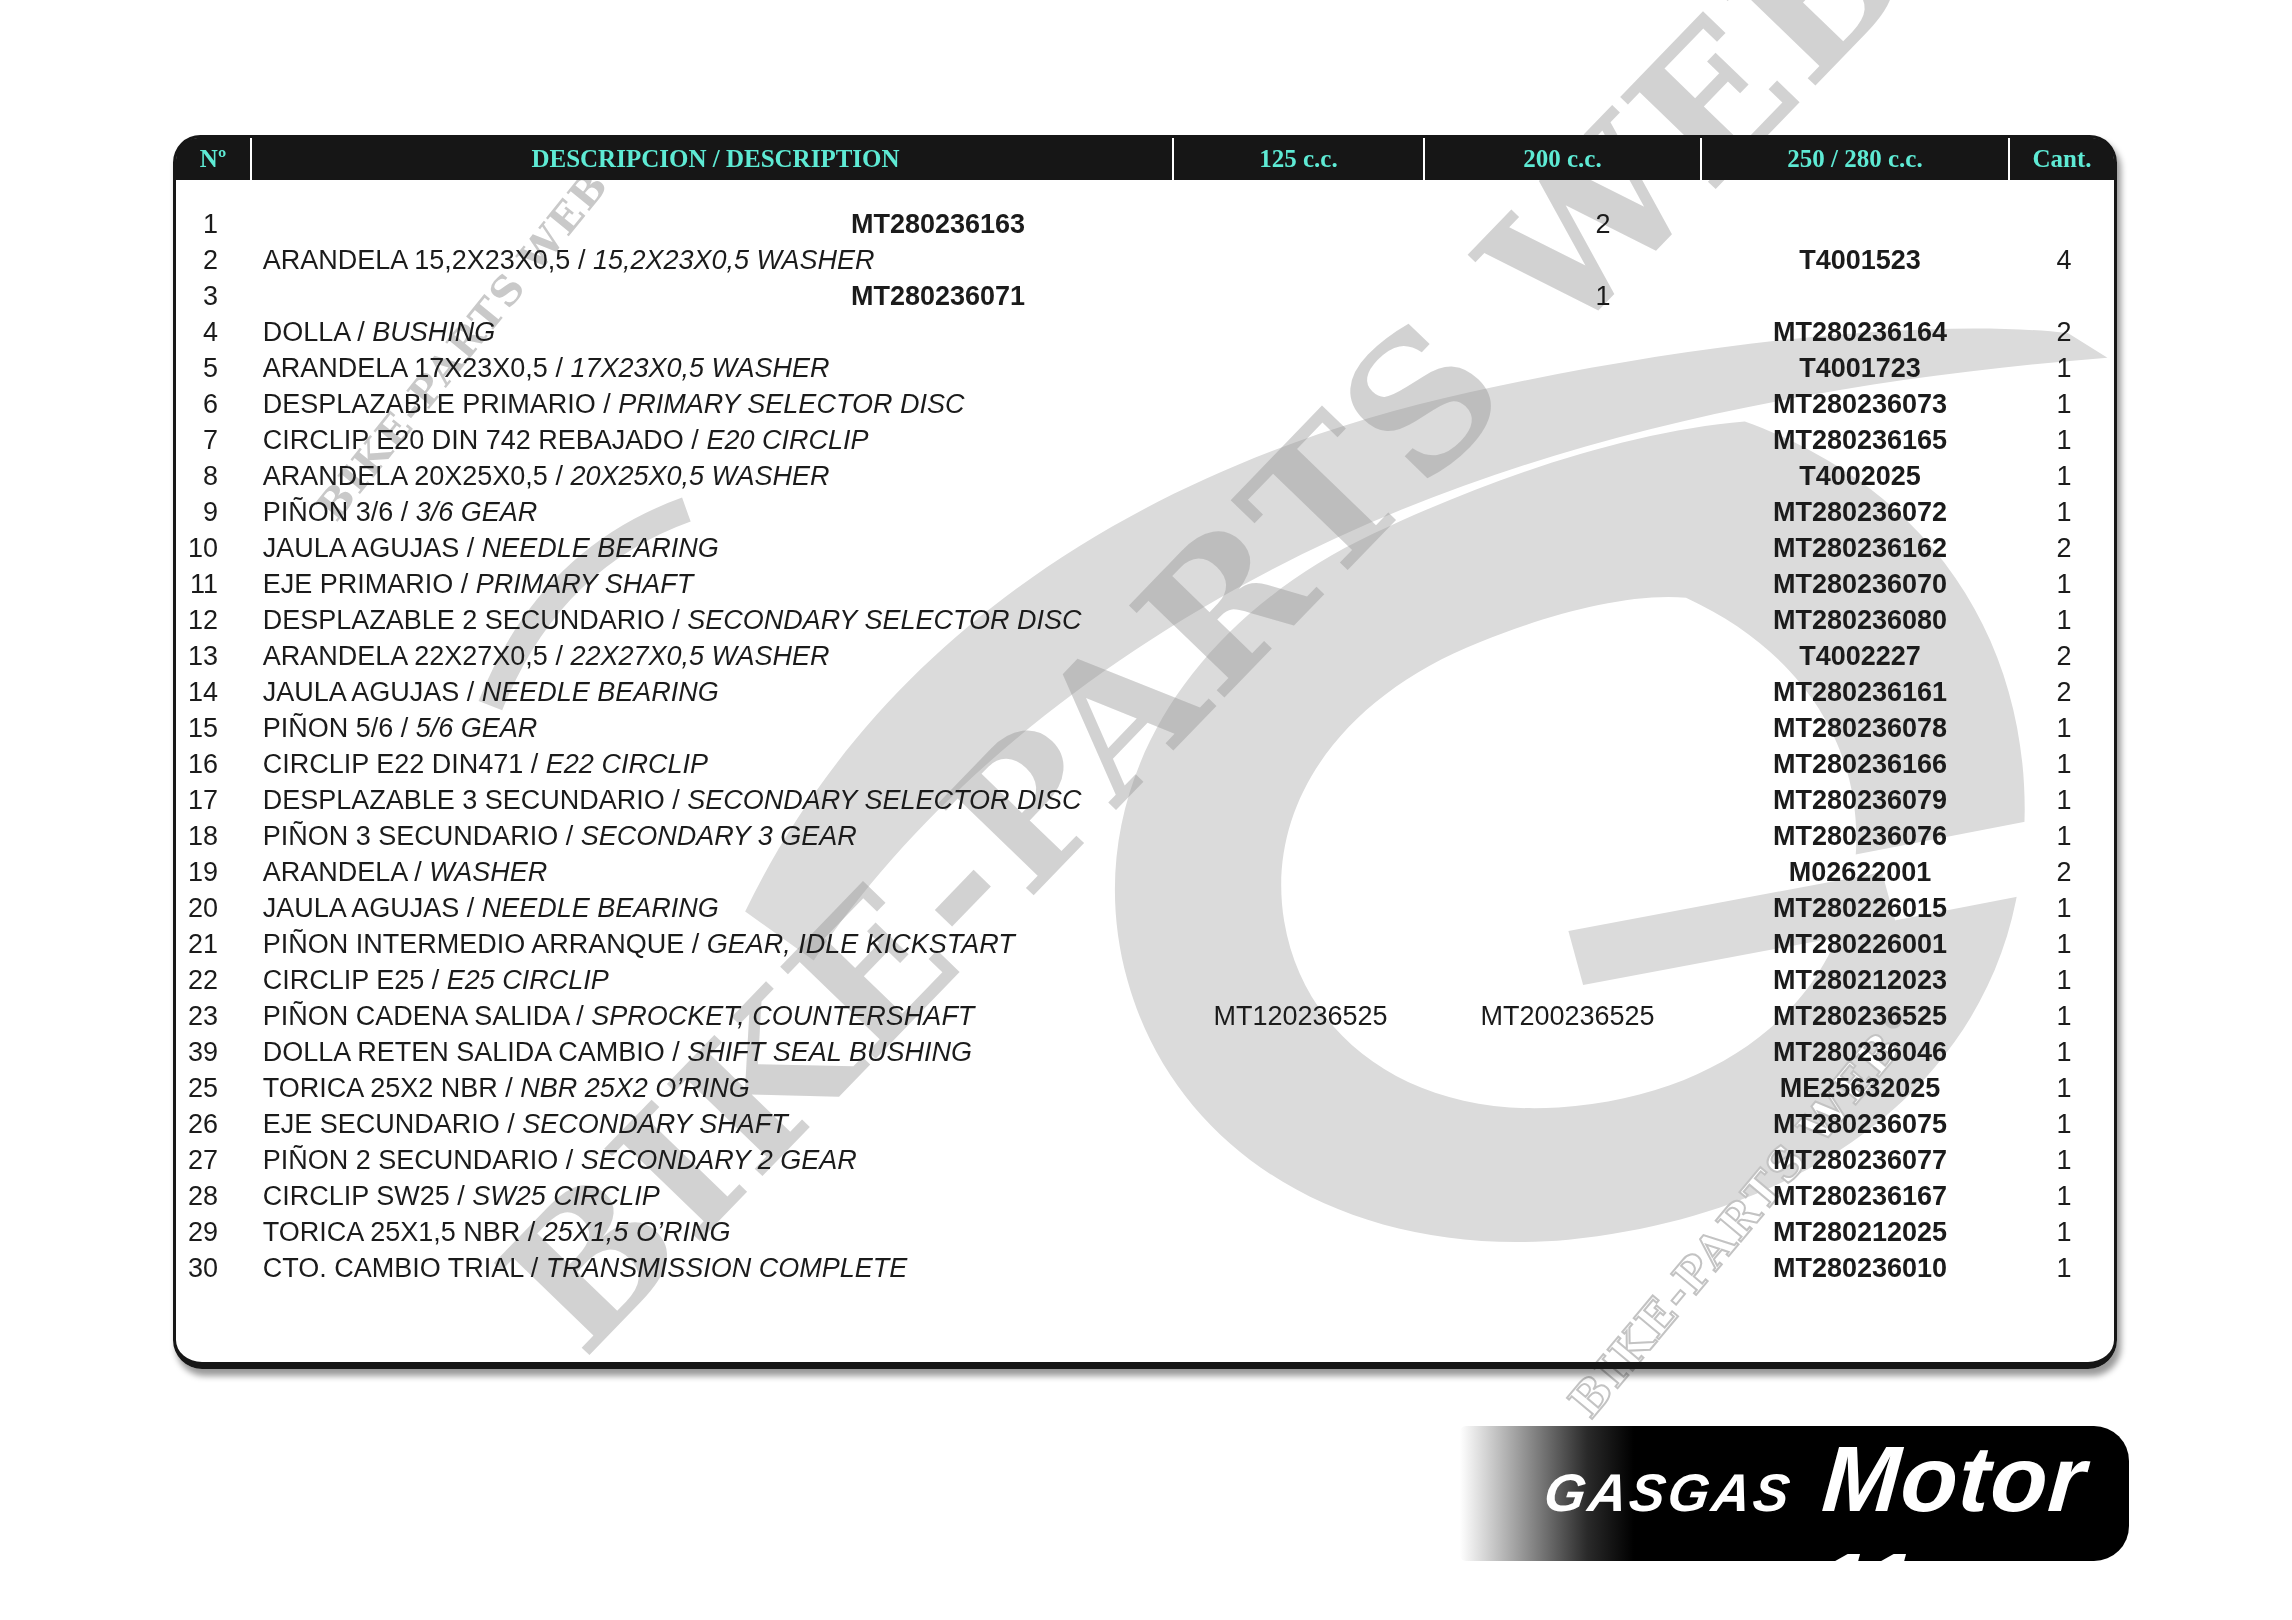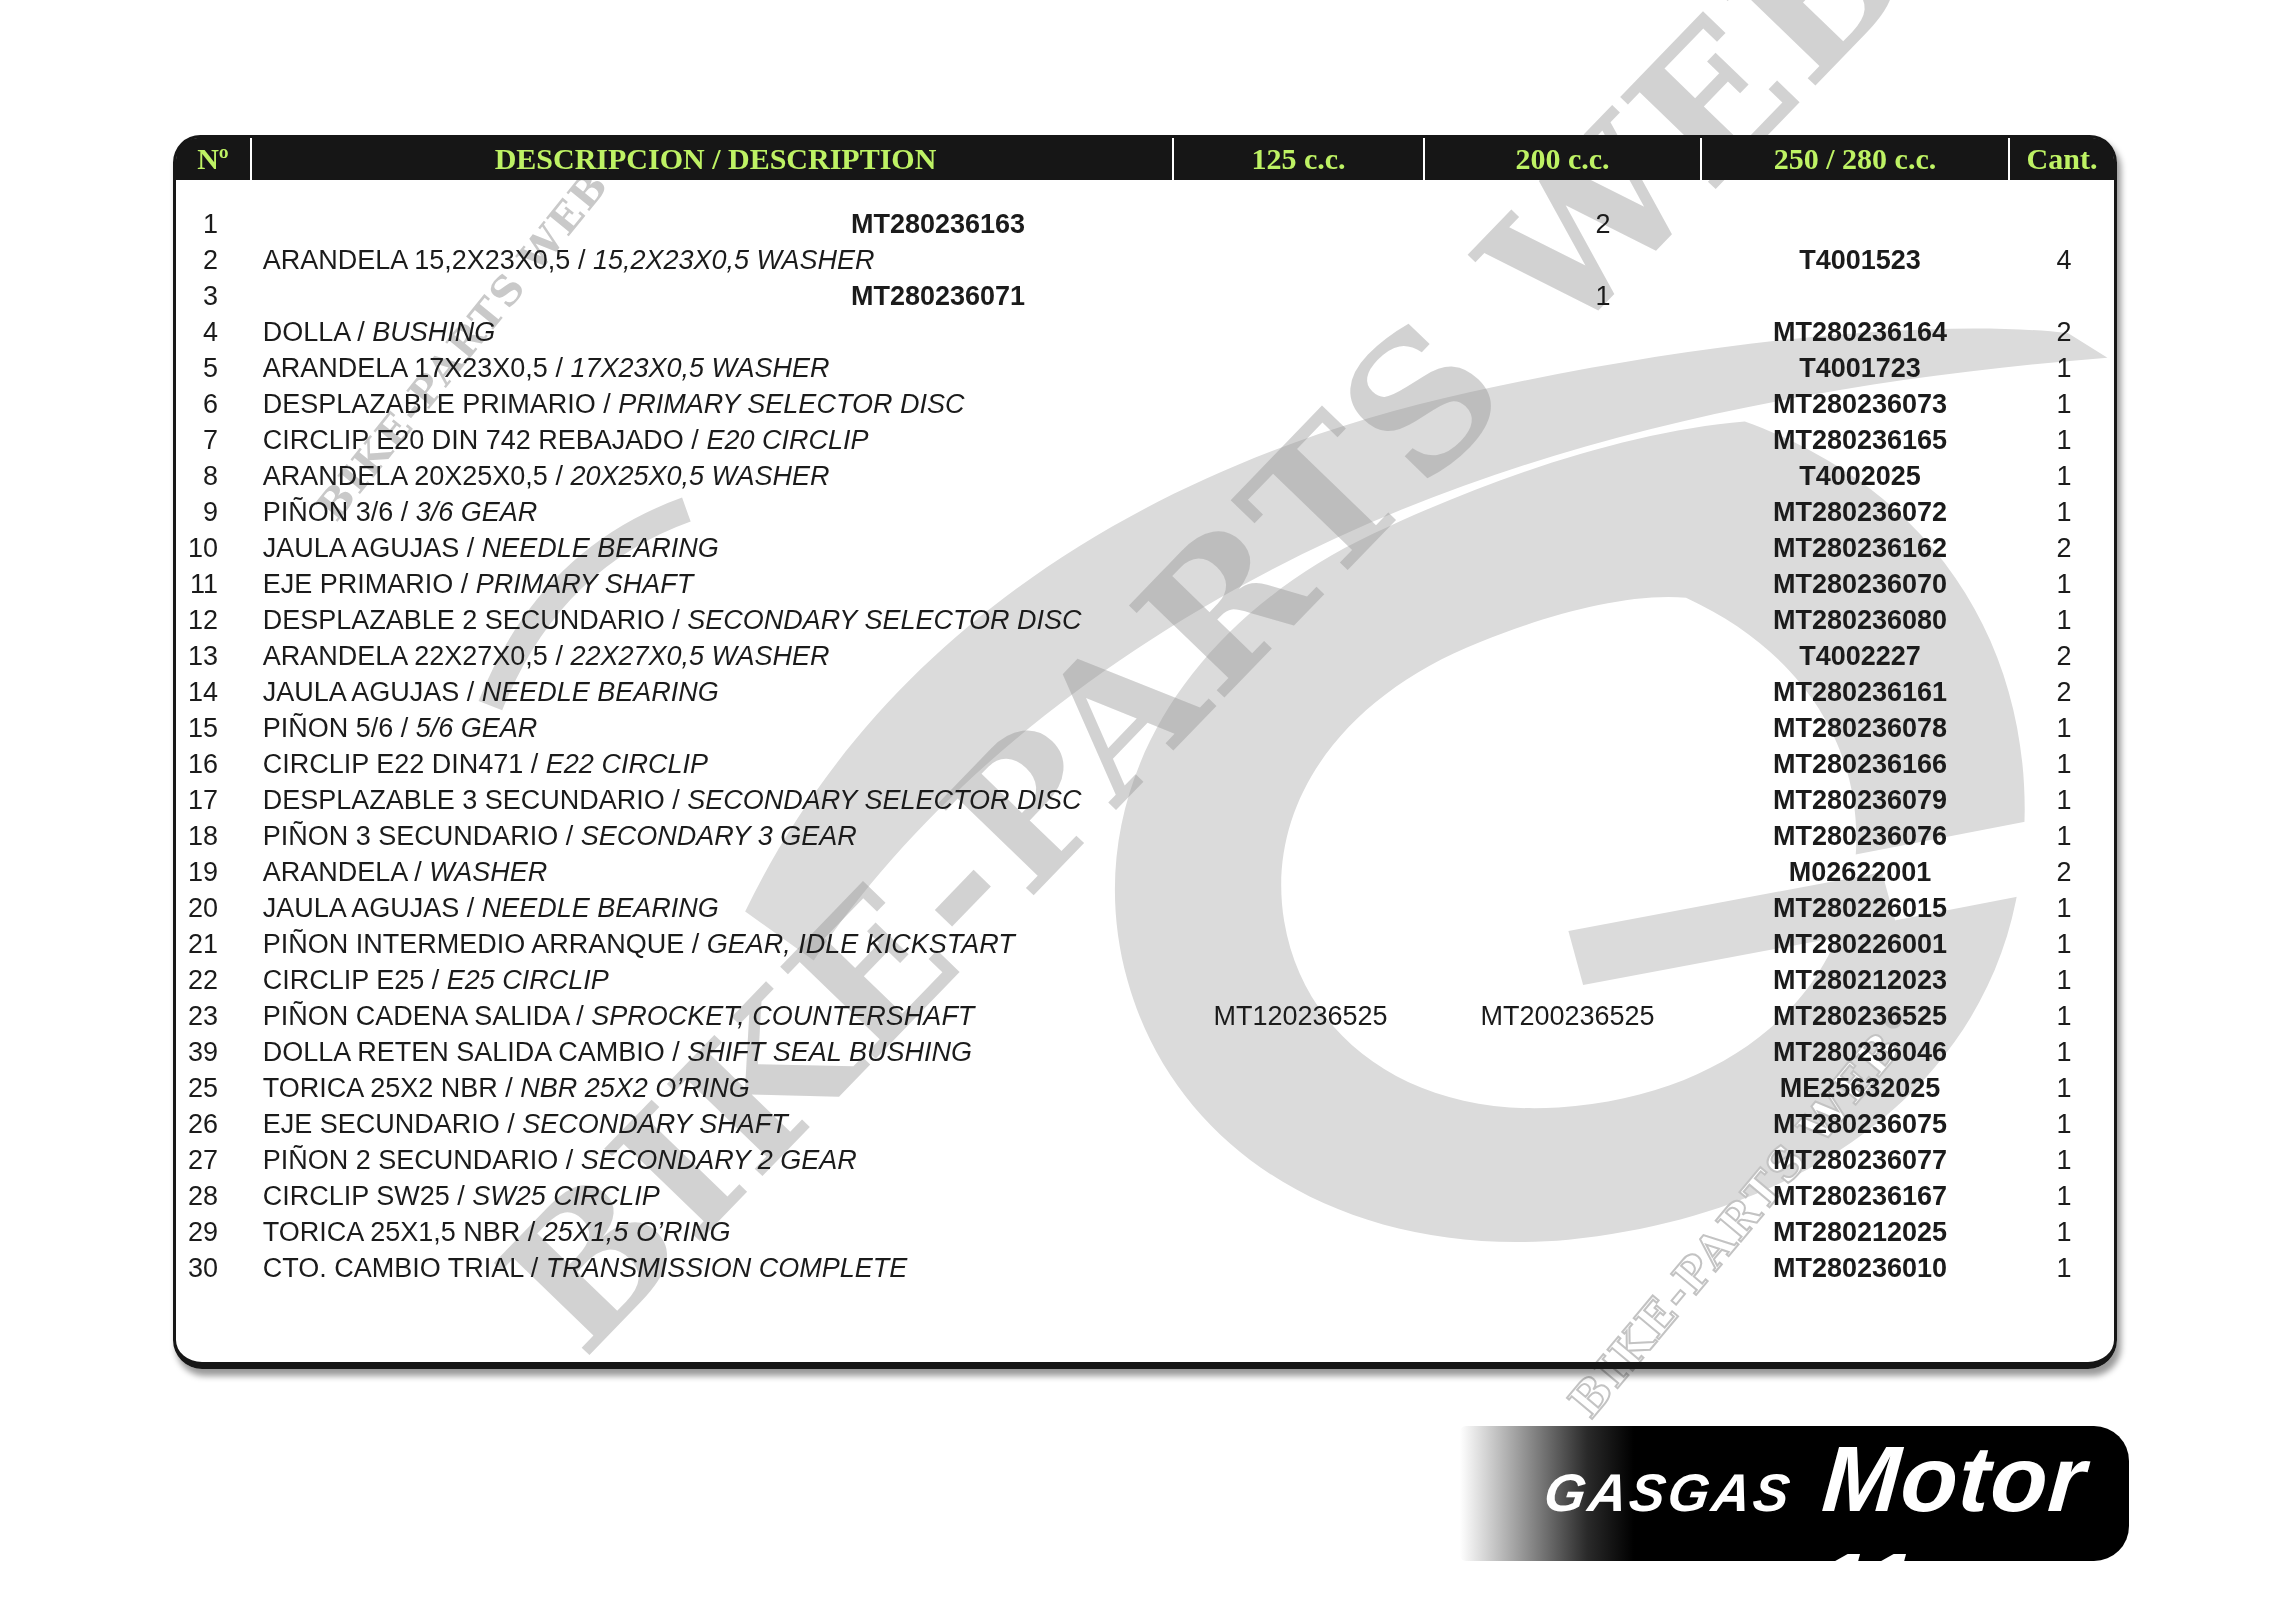--- a/index.html
+++ b/index.html
@@ -26,23 +26,23 @@
   
   #parts-table{
     position:absolute;left:173px;top:135px;width:1944px;height:1234px;
     box-sizing:border-box;z-index:1;
     border:3.9px solid #161616;border-bottom-width:7.8px;
     border-radius:27.4px 27.4px 29px 29px;
     box-shadow:3.9px 6.9px 6.9px rgba(0,0,0,0.40);
     background:transparent;
   }
   #table-header{
-    display:flex;height:42px;background:#161616;color:#bef264;
+    display:flex;height:42px;background:#161616;color:#5eead4;
     border-radius:21.6px 21.6px 0 0;
-    font-family:"Liberation Serif",serif;font-weight:bold;font-size:30px;
+    font-family:"Liberation Serif",serif;font-weight:bold;font-size:25px;
     align-items:center;
   }
   #table-header .hc{box-sizing:border-box;height:100%;display:flex;
     align-items:center;justify-content:center;}
   #table-header .hc + .hc{border-left:2.9px solid #ffffff;}
   .hc.h-no{width:74px;}
   .hc.h-desc{width:922px;justify-content:flex-start;padding-left:7px;}
   .hc.h-125{width:251px;}
   .hc.h-200{width:277px;}
   .hc.h-250{width:308px;}

